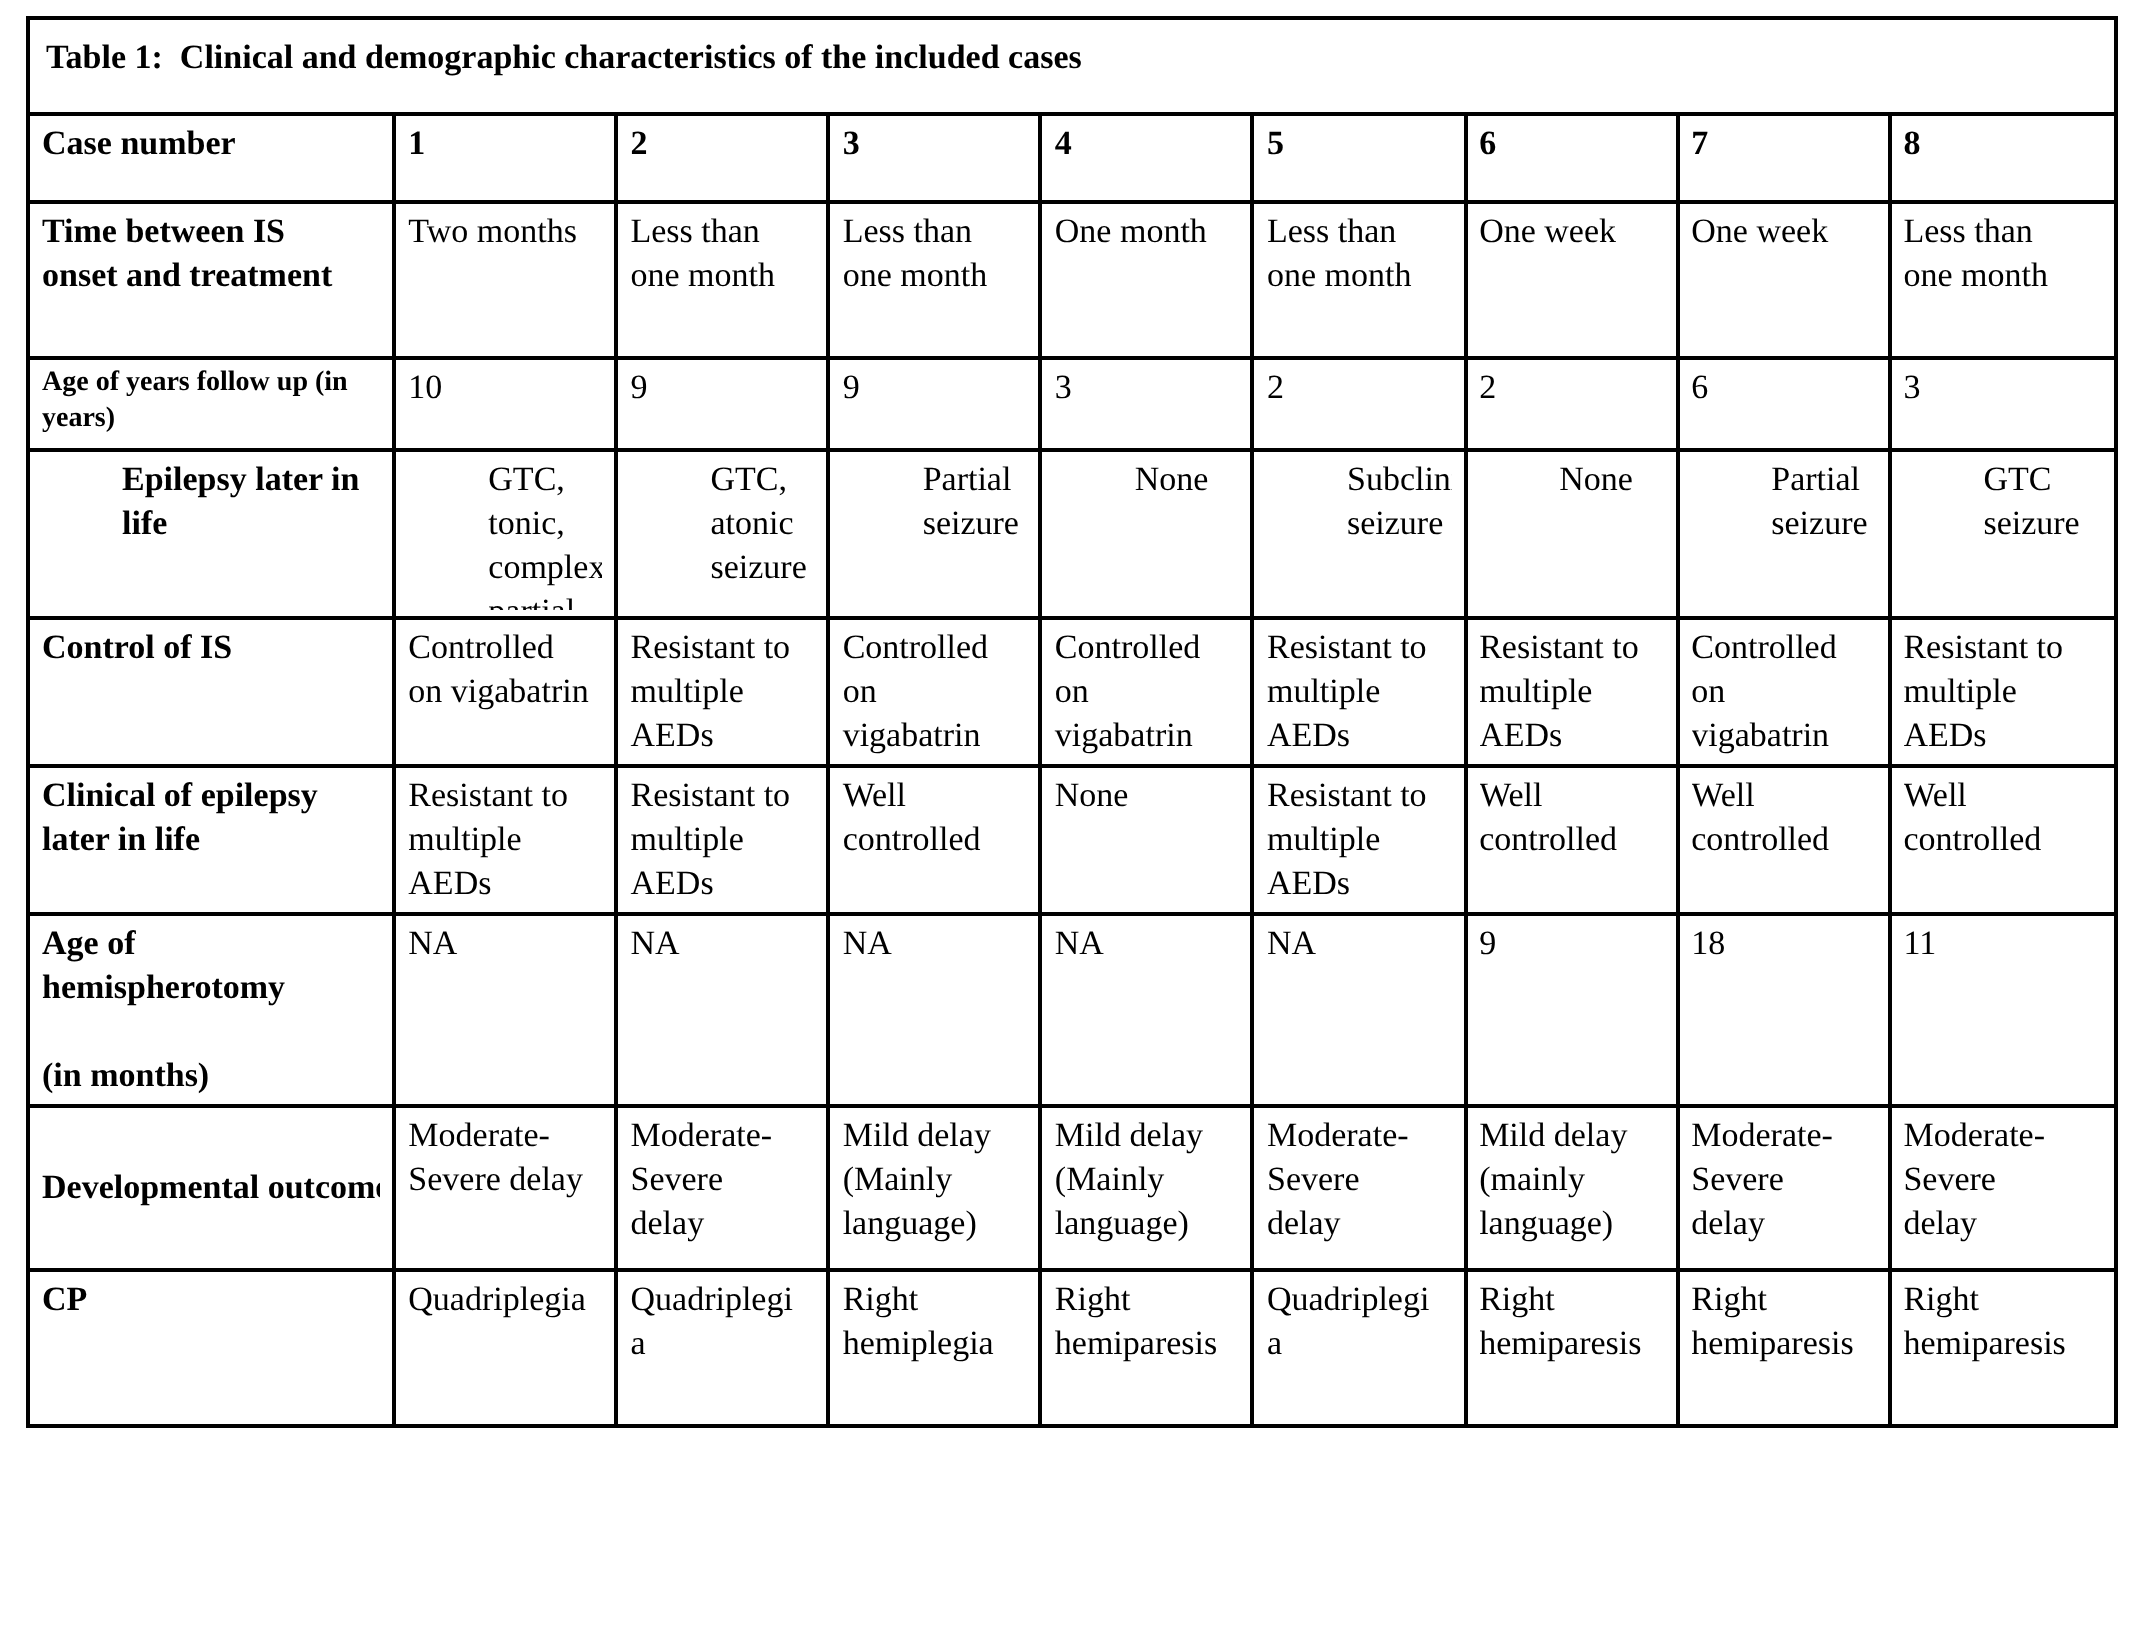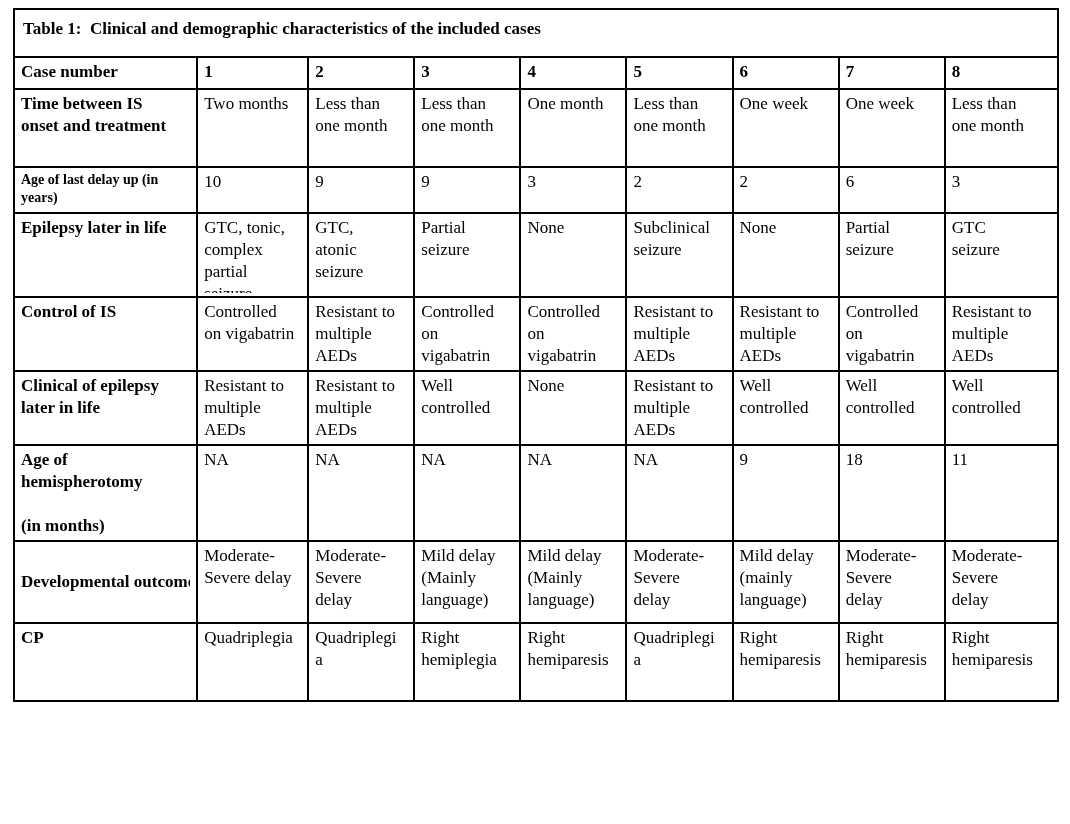--- a/index.html
+++ b/index.html
@@ -50,24 +50,25 @@
     line-height: 18px;
   }
   td.rh.nowrap .cb {
     white-space: nowrap;
   }
   td.vmid {
     vertical-align: middle;
   }
   tr.row-epilepsy td .cb {
     max-height: 76px;
+    margin-left: 40px;
   }
   
   tr.rt  { height: 48px; }
-  tr.r0  { height: 32px; }
+  tr.r0  { height: 44px; }
   tr.r1  { height: 47px; }
   tr.r2  { height: 80px; }
   tr.r3  { height: 78px; border-radius: 15px; }
   tr.r4  { height: 46px; }
   tr.r5  { height: 84px; }
   tr.r6  { height: 56px; border-radius: 10px; }
   tr.r7  { height: 73px; }
   tr.r8  { height: 85px; }
   tr.r9  { height: 82px; }
   tr.r10 { height: 78px; }
@@ -156,21 +157,21 @@
           <div class="cb">One week</div>
         </td>
       <td class="v">
           <div class="cb">Less than
 one month</div>
         </td>
     </tr>
 
     <tr class="r4">
       <td class="rh small">
-          <div class="cb">Age of last delay up (in
+          <div class="cb">Age of years follow up (in
 years)</div>
         </td>
       <td class="v">
           <div class="cb">10</div>
         </td>
       <td class="v">
           <div class="cb">9</div>
         </td>
       <td class="v">
           <div class="cb">9</div>

